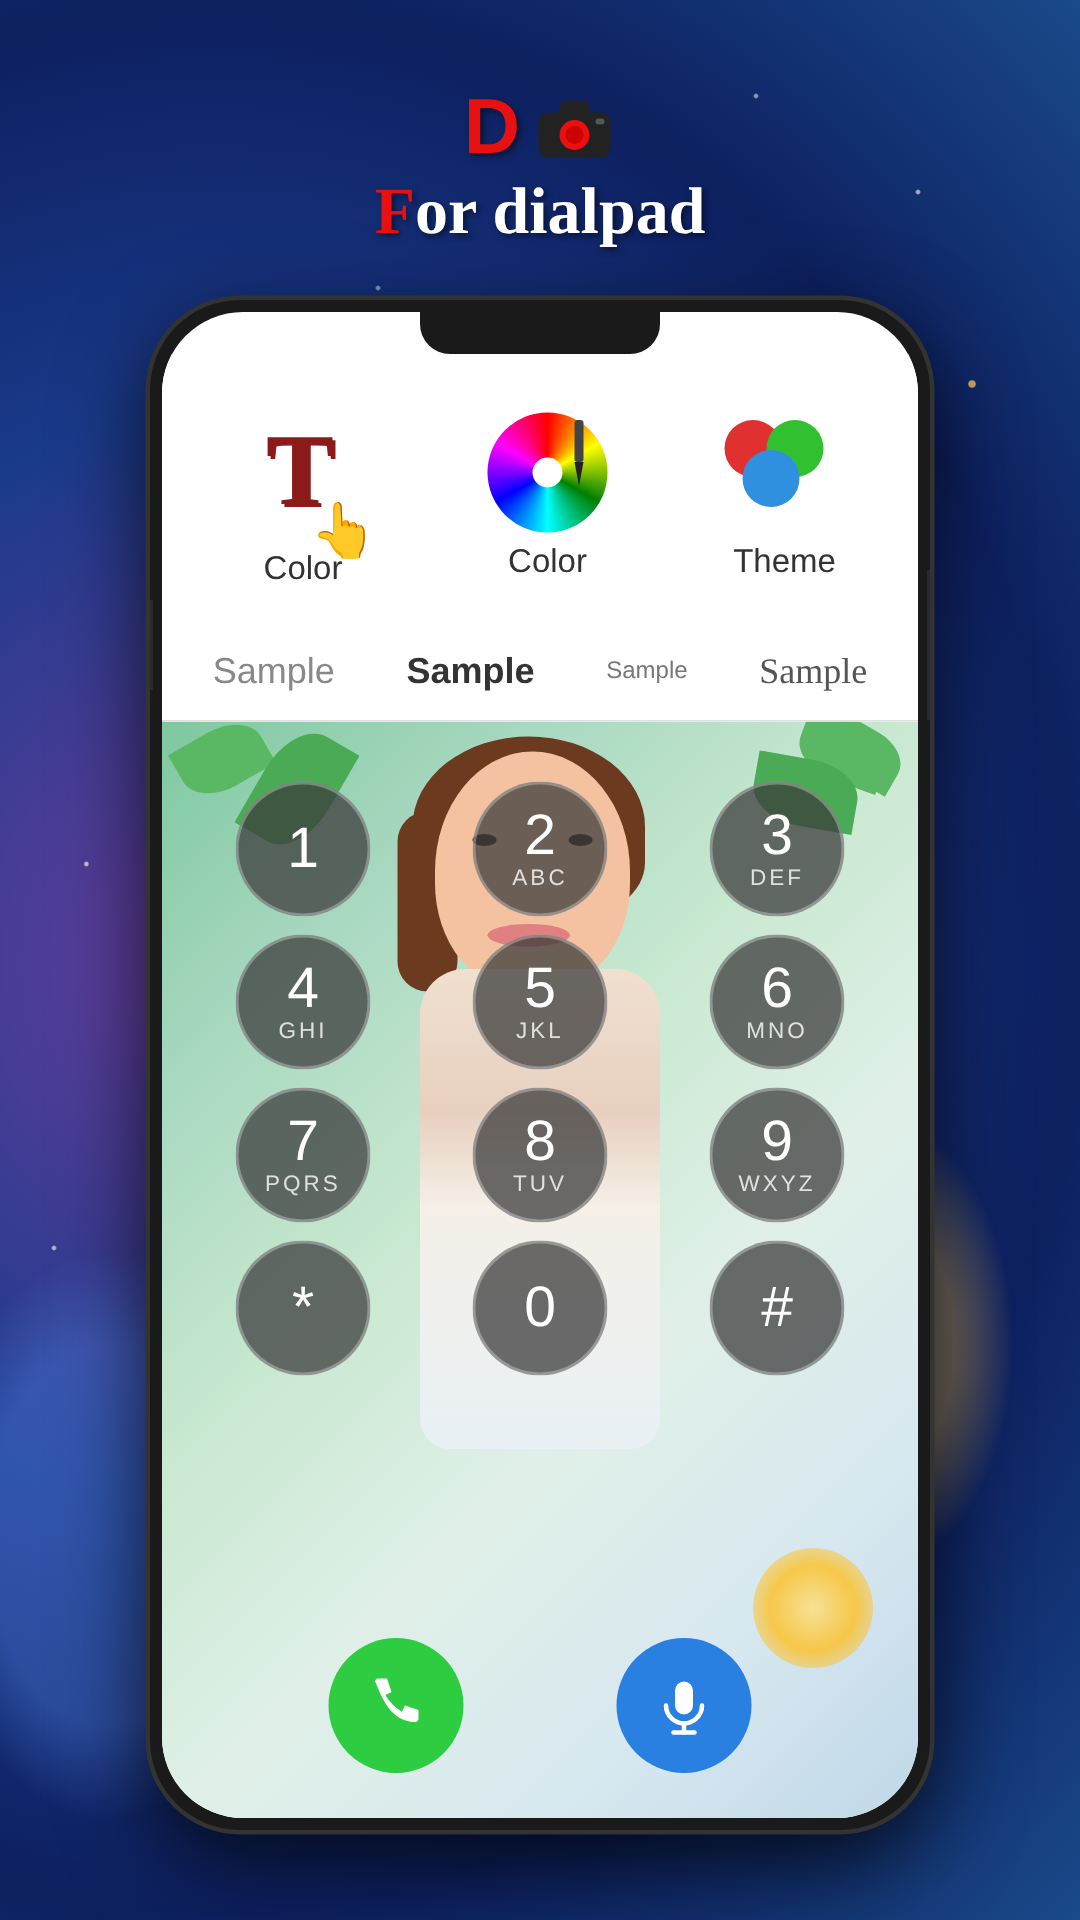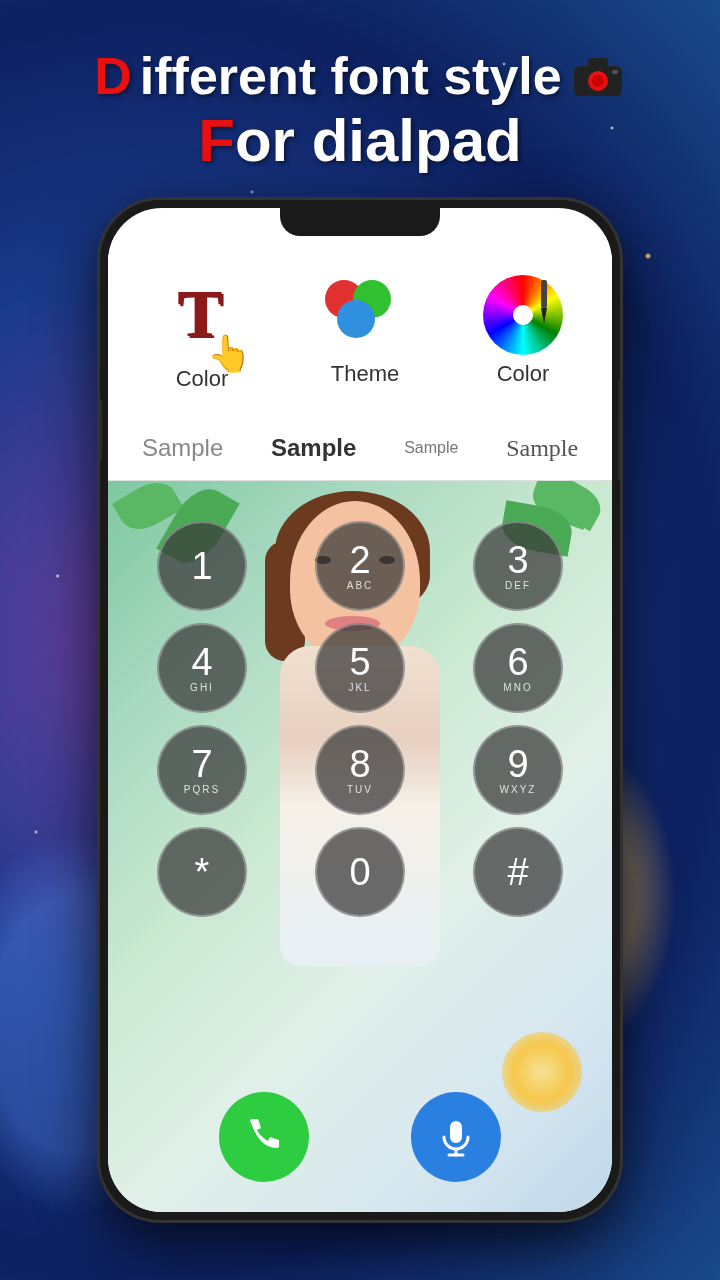--- a/index.html
+++ b/index.html
@@ -45,24 +45,25 @@
     .title-line1 {
       font-size: 52px;
       font-weight: 900;
       color: white;
       text-shadow: 2px 2px 4px rgba(0,0,0,0.5);
       display: flex;
       align-items: center;
       gap: 8px;
     }
     .title-line2 {
-      font-size: 60px;
+      font-size: 44px;
       font-weight: 900;
       color: white;
       text-shadow: 2px 2px 4px rgba(0,0,0,0.5);
+      font-family: Liberation Serif, serif;
     }
 
     
     .phone-mockup {
       position: absolute;
       top: 200px;
       left: 50%;
       transform: translateX(-50%);
       width: 520px;
       height: 1020px;
@@ -320,21 +321,21 @@
       cursor: pointer;
       border: 2px solid rgba(255,255,255,0.3);
     }
     .dial-btn .num {
       font-size: 38px;
       color: white;
       font-weight: 300;
       line-height: 1;
     }
     .dial-btn .sub {
-      font-size: 10px;
+      font-size: 15px;
       color: rgba(255,255,255,0.8);
       letter-spacing: 2px;
       margin-top: 1px;
     }
 
     
     .bottom-actions {
       position: absolute;
       bottom: 30px;
       left: 0;
@@ -385,21 +386,20 @@
     }
   </style>
 </head>
 <body>
 
 <div class="bg-sparkles"></div>
 
 <div class="title-area">
   <div class="title-line1">
     <span style="color:#e81010; font-weight:900;">D</span>
-      <span>ifferent font style</span>
 
     <svg width="56" height="44" viewBox="0 0 56 44">
       <rect x="4" y="12" width="48" height="30" rx="6" fill="#222"></rect>
       <rect x="18" y="4" width="20" height="12" rx="4" fill="#222"></rect>
       <circle cx="28" cy="27" r="10" fill="#e81010"></circle>
       <circle cx="28" cy="27" r="6" fill="#cc0000"></circle>
       <rect x="42" y="16" width="6" height="4" rx="2" fill="#555"></rect>
     </svg>
   </div>
   <div class="title-line2">
@@ -418,42 +418,42 @@
 
       <div class="toolbar-item">
         <div class="font-icon-wrapper">
           <span class="font-T">T</span>
           <span class="hand-cursor">👆</span>
         </div>
         <span class="toolbar-label">Color</span>
       </div>
 
       <div class="toolbar-item">
+        <div style="position:relative; width:80px; height:80px;">
+          <div class="color-wheel">
+            <div class="color-wheel-inner"></div>
+          </div>
+
+          <svg style="position:absolute;top:5px;right:8px;" width="22" height="44" viewBox="0 0 22 44">
+            <rect x="8" y="0" width="6" height="28" rx="2" fill="#444"></rect>
+            <polygon points="8,28 14,28 11,44" fill="#222"></polygon>
+          </svg>
+        </div>
+        <span class="toolbar-label">Color</span>
+      </div>
+
+      <div class="toolbar-item">
         <div class="theme-icon">
           <div class="theme-circles">
             <div class="theme-circle red"></div>
             <div class="theme-circle green"></div>
             <div class="theme-circle blue"></div>
           </div>
         </div>
         <span class="toolbar-label">Theme</span>
-      </div>
-
-      <div class="toolbar-item">
-        <div style="position:relative; width:80px; height:80px;">
-          <div class="color-wheel">
-            <div class="color-wheel-inner"></div>
-          </div>
-
-          <svg style="position:absolute;top:5px;right:8px;" width="22" height="44" viewBox="0 0 22 44">
-            <rect x="8" y="0" width="6" height="28" rx="2" fill="#444"></rect>
-            <polygon points="8,28 14,28 11,44" fill="#222"></polygon>
-          </svg>
-        </div>
-        <span class="toolbar-label">Color</span>
       </div>
     </div>
 
     <div class="font-samples">
       <span class="sample-text" style="font-weight:300; color:#888;">Sample</span>
       <span class="sample-text bold" style="font-weight:800; color:#333;">Sample</span>
       <span class="sample-text small" style="font-size:16px; color:#777;">Sample</span>
       <span class="sample-text serif" style="font-family:serif; color:#555;">Sample</span>
     </div>
 

